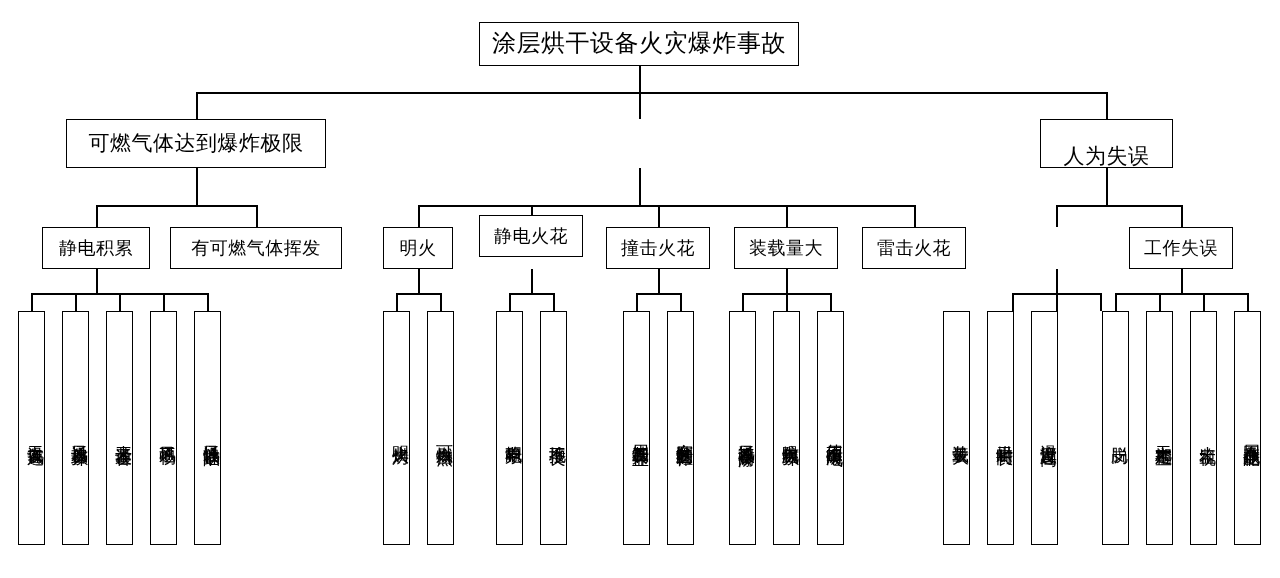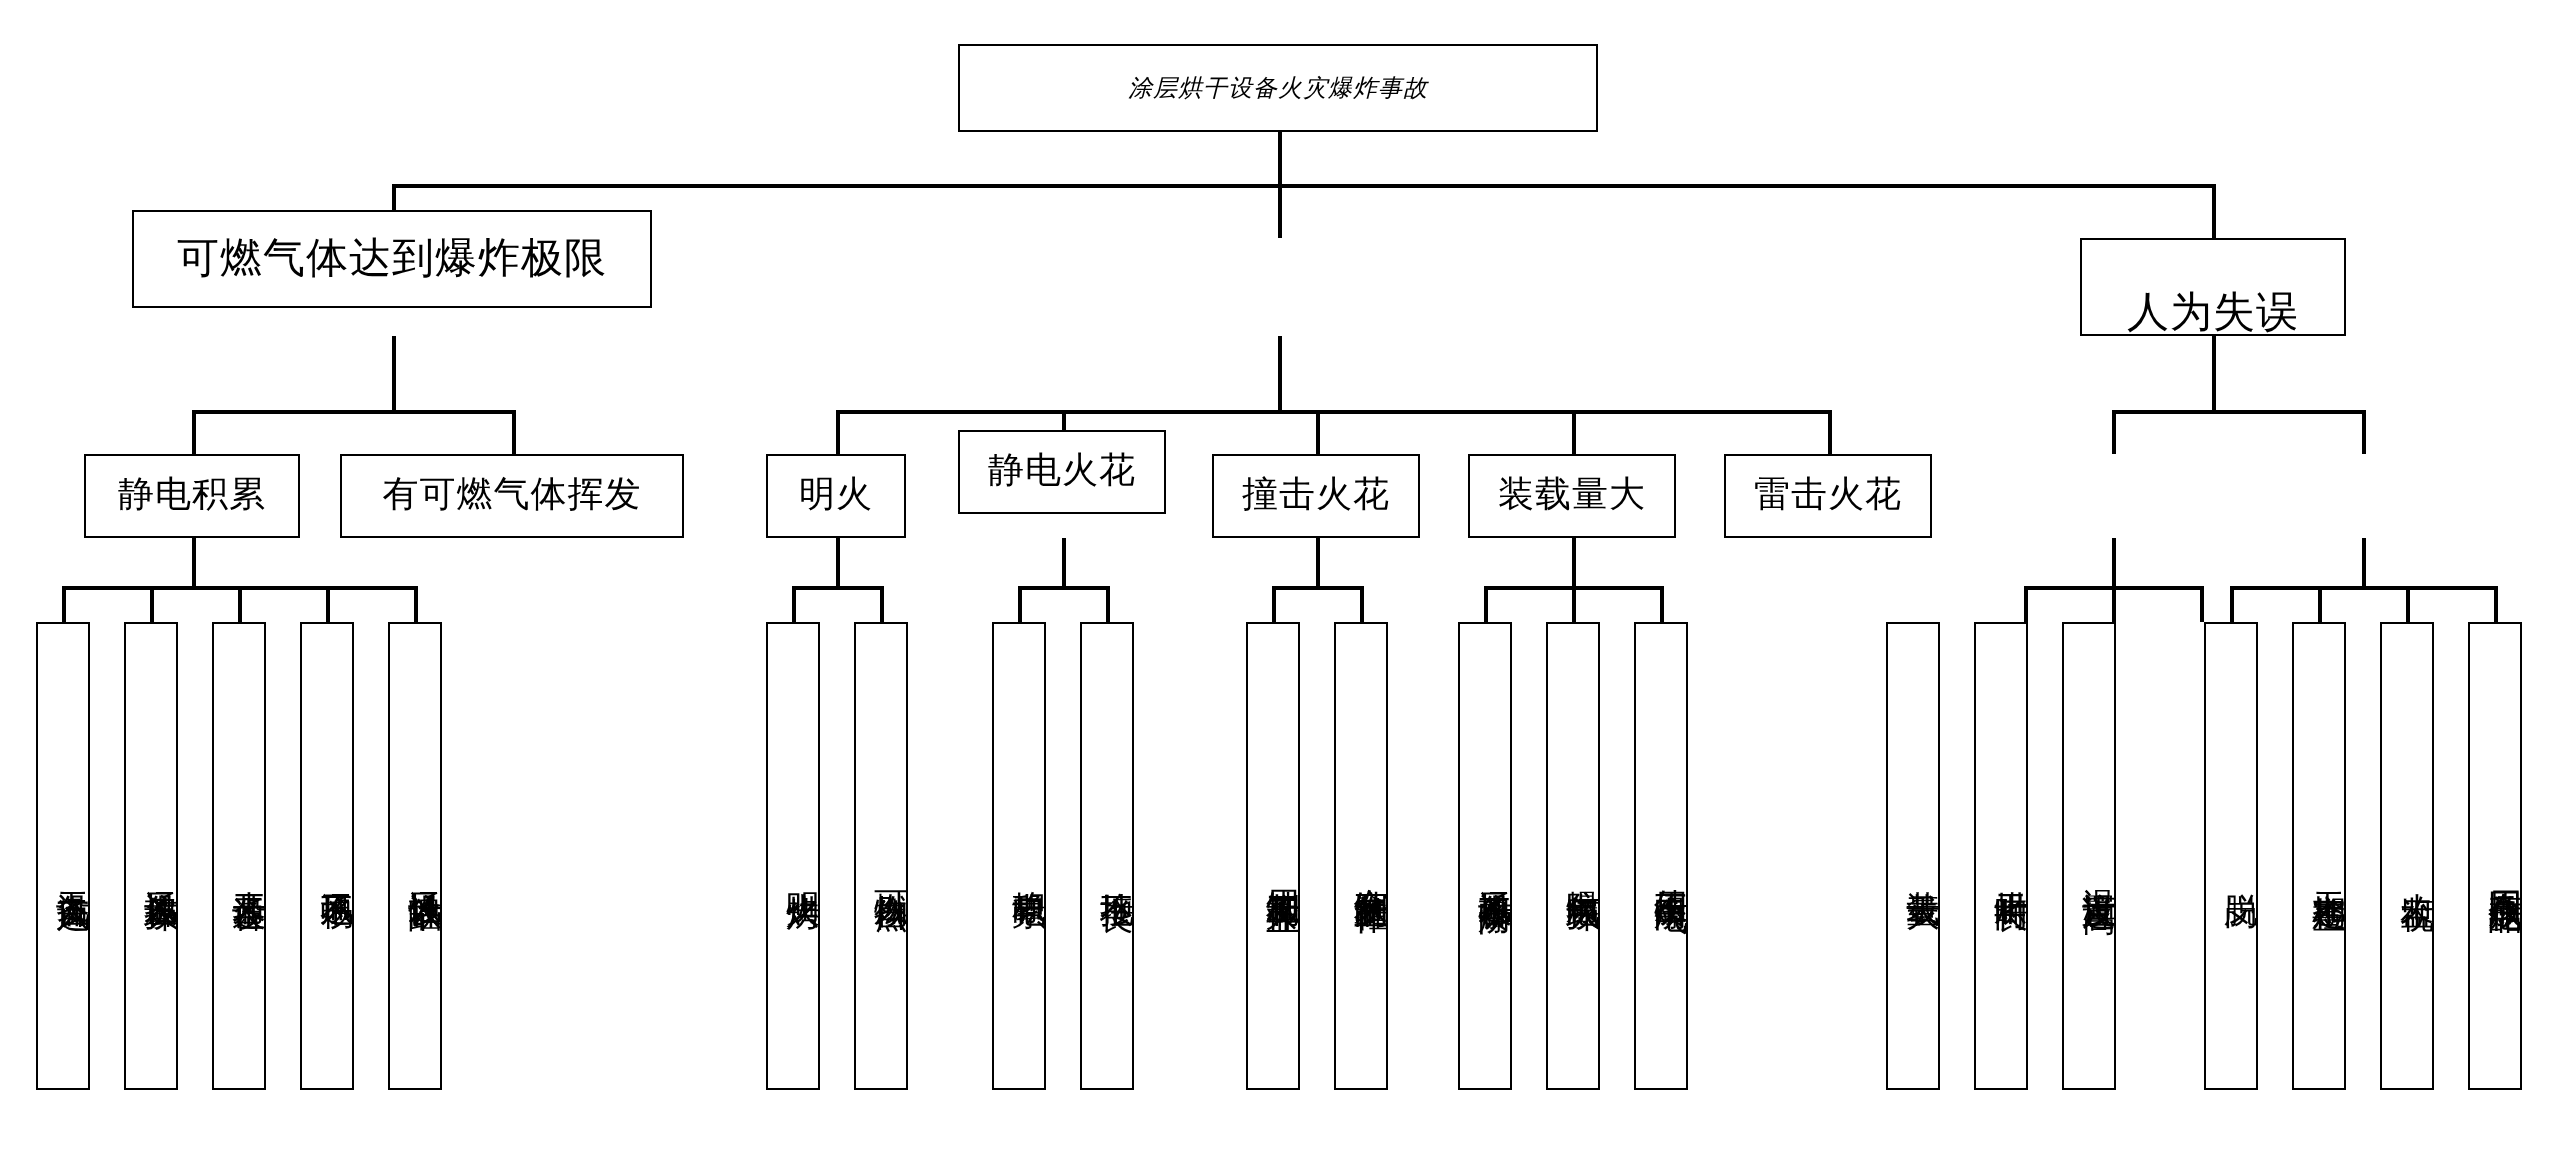--- a/index.html
+++ b/index.html
@@ -40,22 +40,21 @@
     text-orientation: upright;
     letter-spacing: 1px;
     padding: 6px 0;
     align-items: flex-start;
     justify-content: flex-start;
   }
   .node.v > span {
     display: block;
   }
   .top-node {
-    font-size: 12px;
-    font-style: italic;
+    font-size: 24px;
   }
   .lvl2-node {
     font-size: 21px;
   }
   .lvl3-node {
     font-size: 18px;
   }
   .leaf-node {
     font-size: 17px;
   }
@@ -136,21 +135,21 @@
   <div class="line hz" style="left:1115px; top:293px; width:132px;"></div>
   <div class="line vt" style="left:1115px; top:293px; height:18px;"></div>
   <div class="line vt" style="left:1159px; top:293px; height:18px;"></div>
   <div class="line vt" style="left:1203px; top:293px; height:18px;"></div>
   <div class="line vt" style="left:1247px; top:293px; height:18px;"></div>
 
   <div class="node h top-node" style="left:479px; top:22px; width:320px; height:44px;">
     <span>涂层烘干设备火灾爆炸事故</span>
   </div>
 
-  <div class="node h lvl2-node" style="left:66px; top:105px; width:260px; height:49px;">
+  <div class="node h lvl2-node" style="left:66px; top:119px; width:260px; height:49px;">
     <span>可燃气体达到爆炸极限</span>
   </div>
   <div class="node h lvl2-node" style="left:1040px; top:119px; width:133px; height:49px;align-items:flex-end;">
     <span>人为失误</span>
   </div>
 
   <div class="node h lvl3-node" style="left:42px; top:227px; width:108px; height:42px;">
     <span>静电积累</span>
   </div>
   <div class="node h lvl3-node" style="left:170px; top:227px; width:172px; height:42px;">
@@ -164,20 +163,23 @@
   </div>
   <div class="node h lvl3-node" style="left:606px; top:227px; width:104px; height:42px;">
     <span>撞击火花</span>
   </div>
   <div class="node h lvl3-node" style="left:734px; top:227px; width:104px; height:42px;">
     <span>装载量大</span>
   </div>
   <div class="node h lvl3-node" style="left:862px; top:227px; width:104px; height:42px;">
     <span>雷击火花</span>
   </div>
+  <div class="node h lvl3-node" style="left:1129px; top:227px; width:104px; height:42px;">
+    <span>工作失误</span>
+  </div>
 
   <div class="node v leaf-node" style="left:18px; top:311px; width:27px; height:234px;">
     <span style="margin-top: 113.5px;">无设备通风</span>
   </div>
   <div class="node v leaf-node" style="left:62px; top:311px; width:27px; height:234px;">
     <span style="margin-top: 113px;">通风设备损坏</span>
   </div>
   <div class="node v leaf-node" style="left:106px; top:311px; width:27px; height:234px;">
     <span style="margin-top: 113.5px;">未开通设备</span>
   </div>

